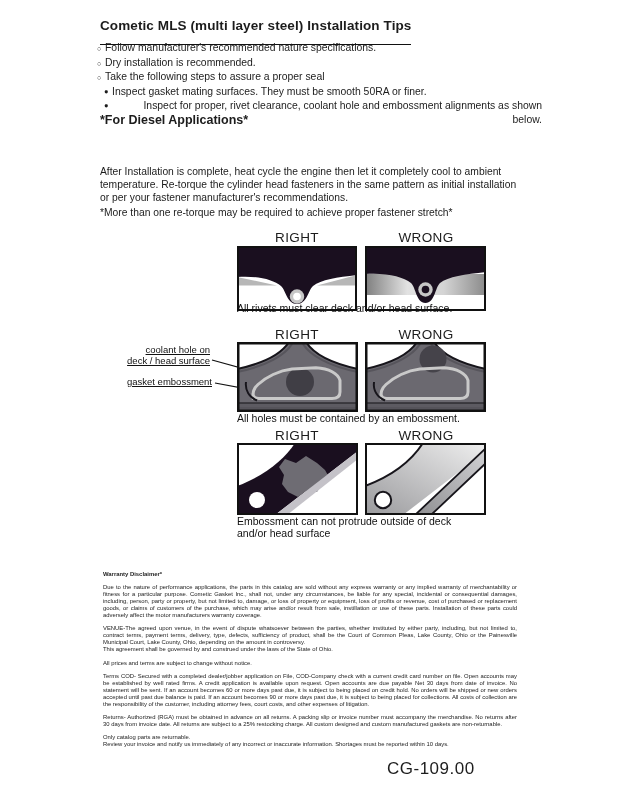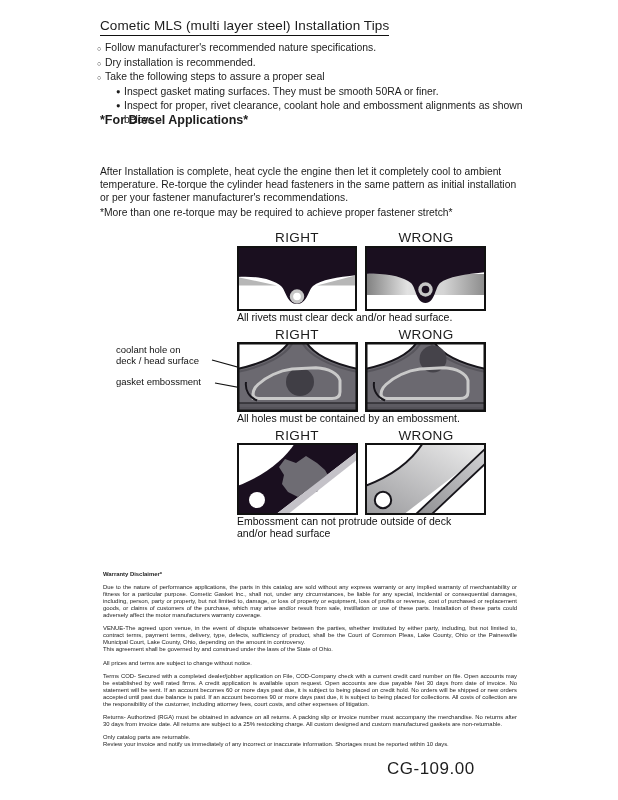--- a/index.html
+++ b/index.html
@@ -1,38 +1,38 @@
 <!DOCTYPE html>
 <html><head>
 <meta charset="utf-8">
 <style>
   html,body{margin:0;padding:0;background:#fff;}
   .page{position:relative;width:618px;height:800px;background:#ffffff;
         font-family:"Liberation Sans", sans-serif;color:#1c1c1c;overflow:hidden;}
 
-  .title{position:absolute;left:100px;top:18px;font-size:13.5px;font-weight:normal;
-         letter-spacing:.1px;border-bottom:1.6px solid #111;padding-bottom:2px;}
+  .title{position:absolute;left:100px;top:18px;font-size:13.5px;font-weight:bold;
+         letter-spacing:.1px;border-bottom:1.6px solid #111;padding-bottom:11px;}
 
   .tips{position:absolute;left:97px;top:41px;width:445px;font-size:10.4px;line-height:13.6px;}
   .tip{display:flex;white-space:pre-line;}
   .tip .marker{flex:0 0 8px;text-align:left;}
   .lvl1 .marker::before{content:"○";font-size:7px;position:relative;top:0px;}
-  .lvl2{margin-left:19px;}
+  .lvl2{margin-left:7px;text-align:right;}
   .lvl2 .marker::before{content:"●";font-size:7.5px;position:relative;top:-1px;}
 
   .diesel-h{position:absolute;left:100px;top:113px;font-size:12.5px;font-weight:bold;}
   .para{position:absolute;left:100px;width:445px;font-size:10.3px;line-height:12.9px;white-space:pre-line;}
   #p1{top:134px}#p2{top:166px}#p3{top:207px}
 
   .dlabel{position:absolute;font-size:13.5px;letter-spacing:.4px;transform:translateX(-50%);white-space:nowrap;}
   .dbox{position:absolute;}
   .dbox svg{display:block;}
   .caption{position:absolute;font-size:10.5px;line-height:11.5px;white-space:pre-line;color:#111;}
 
-  .side-label{position:absolute;font-size:9.5px;line-height:10.5px;text-align:left;white-space:pre-line;color:#111;}
+  .side-label{position:absolute;font-size:9.5px;line-height:10.5px;text-align:right;white-space:pre-line;color:#111;text-decoration:underline;}
   .leader{position:absolute;left:115px;top:340px;}
 
   .legal{position:absolute;left:103px;top:571px;width:414px;font-size:5.9px;line-height:6.9px;
          color:#222;text-align:justify;}
   .legal .lh{font-weight:bold;text-align:left;margin:0 0 6.5px 0;}
   .legal p{margin:0 0 6.5px 0;white-space:pre-line;}
 
   .code{position:absolute;left:387px;top:759px;font-size:17px;letter-spacing:.5px;color:#1d1d1d;}
 </style>
 </head>
@@ -83,21 +83,21 @@
       </defs>
       <rect width="121" height="65" fill="#ffffff"></rect>
       <rect x="0" y="28" width="121" height="21" fill="url(#g1w)"></rect>
       <path d="M0,0 H121 V26 C100,28.5 83,30.5 75,37 C70,41.5 70,57 60.5,57 C51,57 51,41.5 46,37 C38,30.5 21,26.5 0,28 Z" fill="#1a0f1f"></path>
       <circle cx="60.5" cy="43.5" r="7.2" fill="#c6c6c6"></circle>
       <circle cx="60.5" cy="43.5" r="3.8" fill="#1a0f1f"></circle>
       <rect x="1" y="1" width="119" height="63" fill="none" stroke="#111" stroke-width="2"></rect>
     </svg>
   </div>
 
-  <div class="caption" style="left:237px;top:312px;">All rivets must clear deck and/or head surface.</div>
+  <div class="caption" style="left:237px;top:303px;">All rivets must clear deck and/or head surface.</div>
 
   <div class="dlabel" style="left:297px;top:327px;">RIGHT</div>
   <div class="dlabel" style="left:426px;top:327px;">WRONG</div>
 
   <div class="side-label" style="left:116px;top:345px;width:94px;">coolant hole on
 deck / head surface</div>
   <div class="side-label" style="left:116px;top:377px;width:96px;">gasket embossment</div>
 
   <svg class="leader" width="200" height="60">
     <line x1="97" y1="20" x2="184" y2="44" stroke="#111" stroke-width="1.2"></line>

